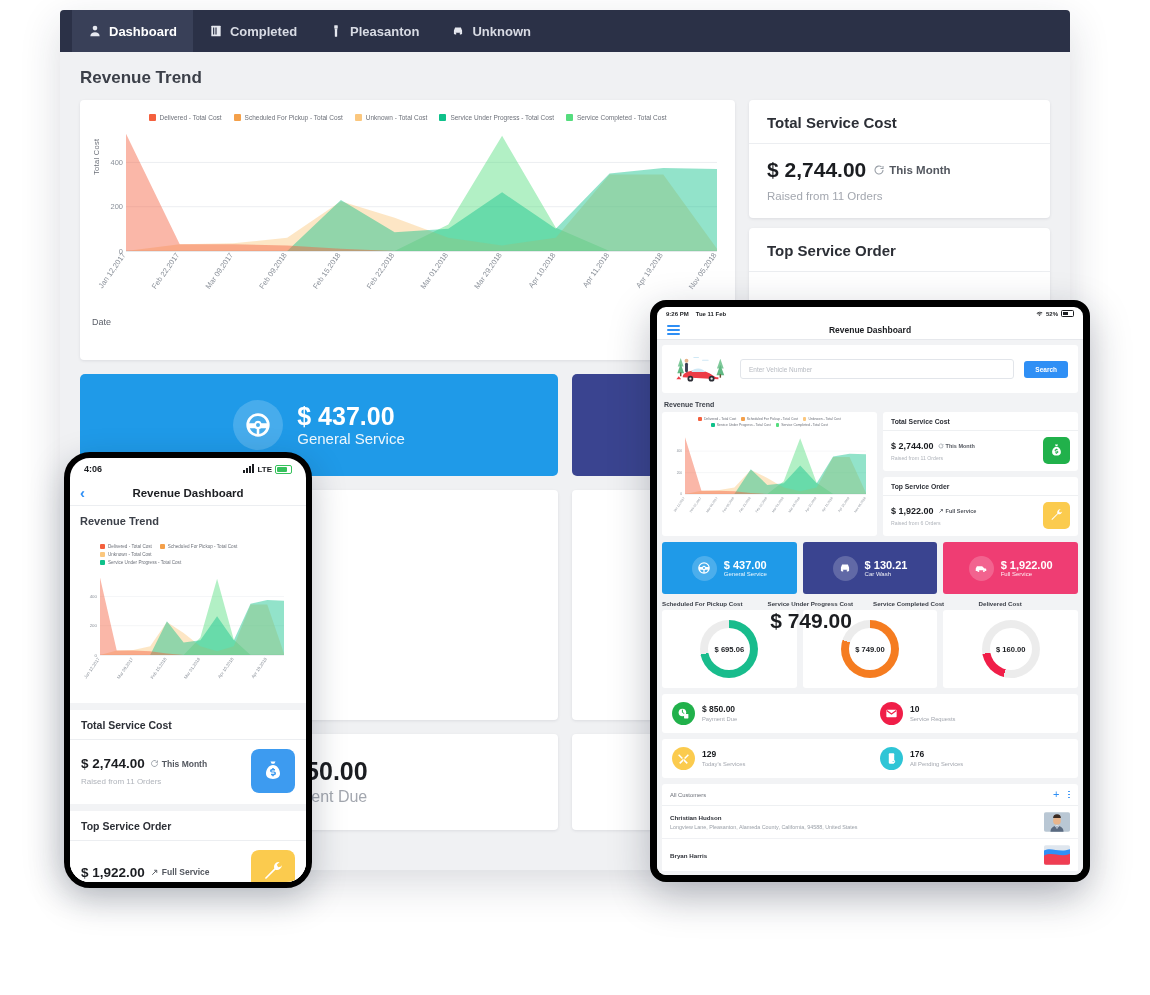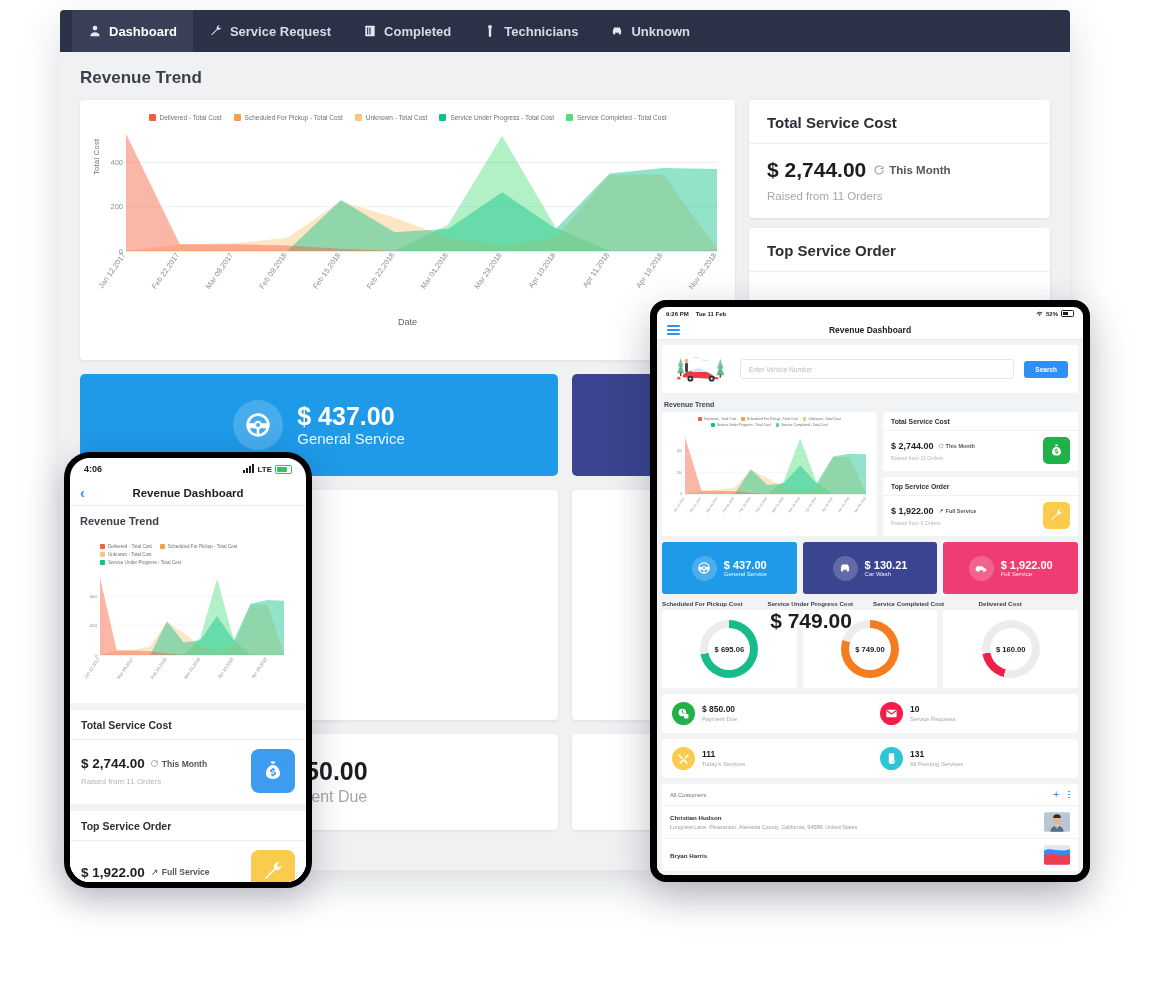--- a/index.html
+++ b/index.html
@@ -49,21 +49,21 @@
   .legend { display: flex; justify-content: center; gap: 12px; flex-wrap: wrap; padding: 4px 0 2px; }
   .legend-item { display: flex; align-items: center; gap: 4px; font-size: 6.5px; color: #6c7079; white-space: nowrap; }
   .legend-sw { width: 7px; height: 7px; border-radius: 1px; display:inline-block; }
 
   .chart-wrap { position: relative; height: 200px; }
   .ylab {
     position: absolute; left: 0px; top: 52px;
     transform: rotate(-90deg); transform-origin: left top;
     font-size: 7.5px; color: #6c7079; letter-spacing: .3px;
   }
-  .xlab { text-align: center; font-size: 9px; color: #5a5f68; margin-top: -6px; }
+  .xlab { text-align: left; font-size: 9px; color: #5a5f68; margin-top: -6px; }
 
   .right-col { flex: 1; display: flex; flex-direction: column; gap: 10px; }
   .kpi-card { padding: 0; }
   .kpi-head { font-size: 15px; font-weight: 700; color: #2c2f36; padding: 14px 18px 12px; border-bottom: 1px solid #eceef1; }
   .kpi-body { padding: 14px 18px 16px; }
   .kpi-amount { font-size: 21px; font-weight: 700; color: #1b1d21; display: flex; align-items: center; gap: 7px; }
   .kpi-tag { font-size: 11.5px; font-weight: 600; color: #53575f; display: flex; align-items: center; gap: 4px; }
   .kpi-sub { font-size: 11.5px; color: #a3a7af; margin-top: 8px; }
 
   .desk-row2 { display: flex; gap: 14px; padding: 14px 20px 0; }
@@ -234,43 +234,35 @@
           <svg viewBox="0 0 24 24">
             <circle cx="12" cy="7" r="4"></circle>
             <path d="M4 21c0-4.4 3.6-7 8-7s8 2.6 8 7z"></path>
           </svg>
         </span>
       <span>Dashboard</span>
     </div>
     <div class="nav-item">
       <span class="nav-ico">
           <svg viewBox="0 0 24 24">
-            <path d="M21 5a5 5 0 01-6.6 4.7L5 19.1 3.9 18 13.3 8.6A5 5 0 0118.6 2l-2.8 2.8 1.4 2.4 2.8-.6z"></path>
-          </svg>
-        </span>
-      <span>Service Request</span>
-    </div>
-    <div class="nav-item">
-      <span class="nav-ico">
-          <svg viewBox="0 0 24 24">
             <rect x="4" y="3" width="16" height="18" rx="1"></rect>
             <rect x="7" y="6" width="2" height="12" fill="#2b3147"></rect>
             <rect x="11" y="6" width="2" height="12" fill="#2b3147"></rect>
           </svg>
         </span>
       <span>Completed</span>
     </div>
     <div class="nav-item">
       <span class="nav-ico">
           <svg viewBox="0 0 24 24">
             <rect x="9" y="2" width="6" height="6" rx="1"></rect>
             <rect x="10" y="8" width="4" height="14" rx="1"></rect>
           </svg>
         </span>
-      <span>Technicians</span>
+      <span>Pleasanton</span>
     </div>
     <div class="nav-item">
       <span class="nav-ico">
           <svg viewBox="0 0 24 24">
             <path d="M5 11l2-5h10l2 5v6h-3v-2H8v2H5z"></path>
             <circle cx="7.5" cy="16.5" r="1.6"></circle>
             <circle cx="16.5" cy="16.5" r="1.6"></circle>
           </svg>
         </span>
       <span>Unknown</span>
@@ -782,34 +774,34 @@
     </div>
 
     <div class="tb-statrow">
       <div class="tb-stat">
         <span class="tb-stat-circ" style="background:#fbcb4e">
             <svg viewBox="0 0 24 24">
               <path d="M4 4l7 7-2 2-7-7zM20 4l-7 7 2 2 7-7zM4 20l7-7 2 2-7 7zM20 20l-7-7-2 2 7 7z"></path>
             </svg>
           </span>
         <span>
-          <span class="tb-stat-num" style="display:block">111</span>
+          <span class="tb-stat-num" style="display:block">129</span>
           <span class="tb-stat-lbl" style="display:block">Today's Services</span>
         </span>
       </div>
       <div class="tb-stat">
         <span class="tb-stat-circ" style="background:#2ec5d6">
             <svg viewBox="0 0 24 24">
               <rect x="7" y="2.5" width="10" height="19" rx="1.5"></rect>
               <circle cx="15.5" cy="17.5" r="3.2"></circle>
               <path d="M14.2 17.5l1 1 2-2.2" fill="none" stroke="#2ec5d6" stroke-width="1.2"></path>
             </svg>
           </span>
         <span>
-          <span class="tb-stat-num" style="display:block">131</span>
+          <span class="tb-stat-num" style="display:block">176</span>
           <span class="tb-stat-lbl" style="display:block">All Pending Services</span>
         </span>
       </div>
     </div>
 
     <div class="tb-cust">
       <div class="tb-cust-head">
         <span class="tb-cust-title">All Customers</span>
         <span class="tb-cust-actions">
           <span class="tb-plus">+</span>

